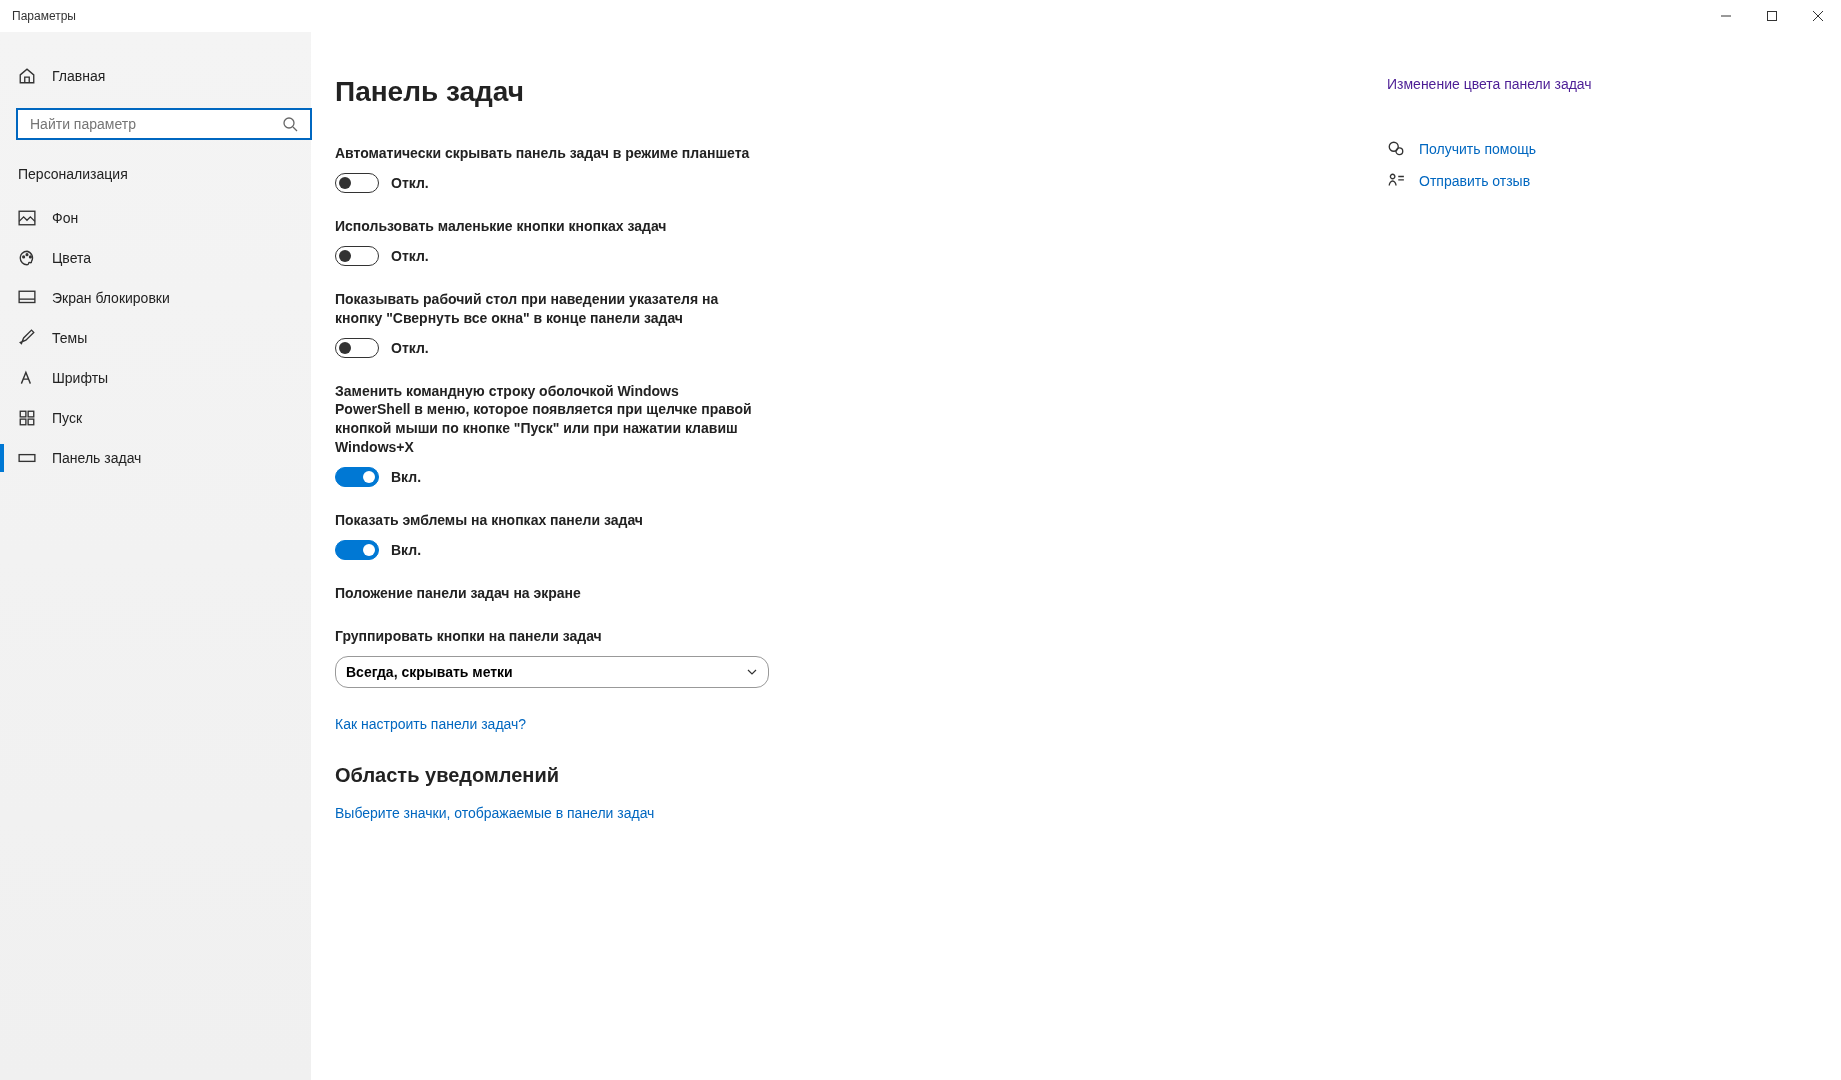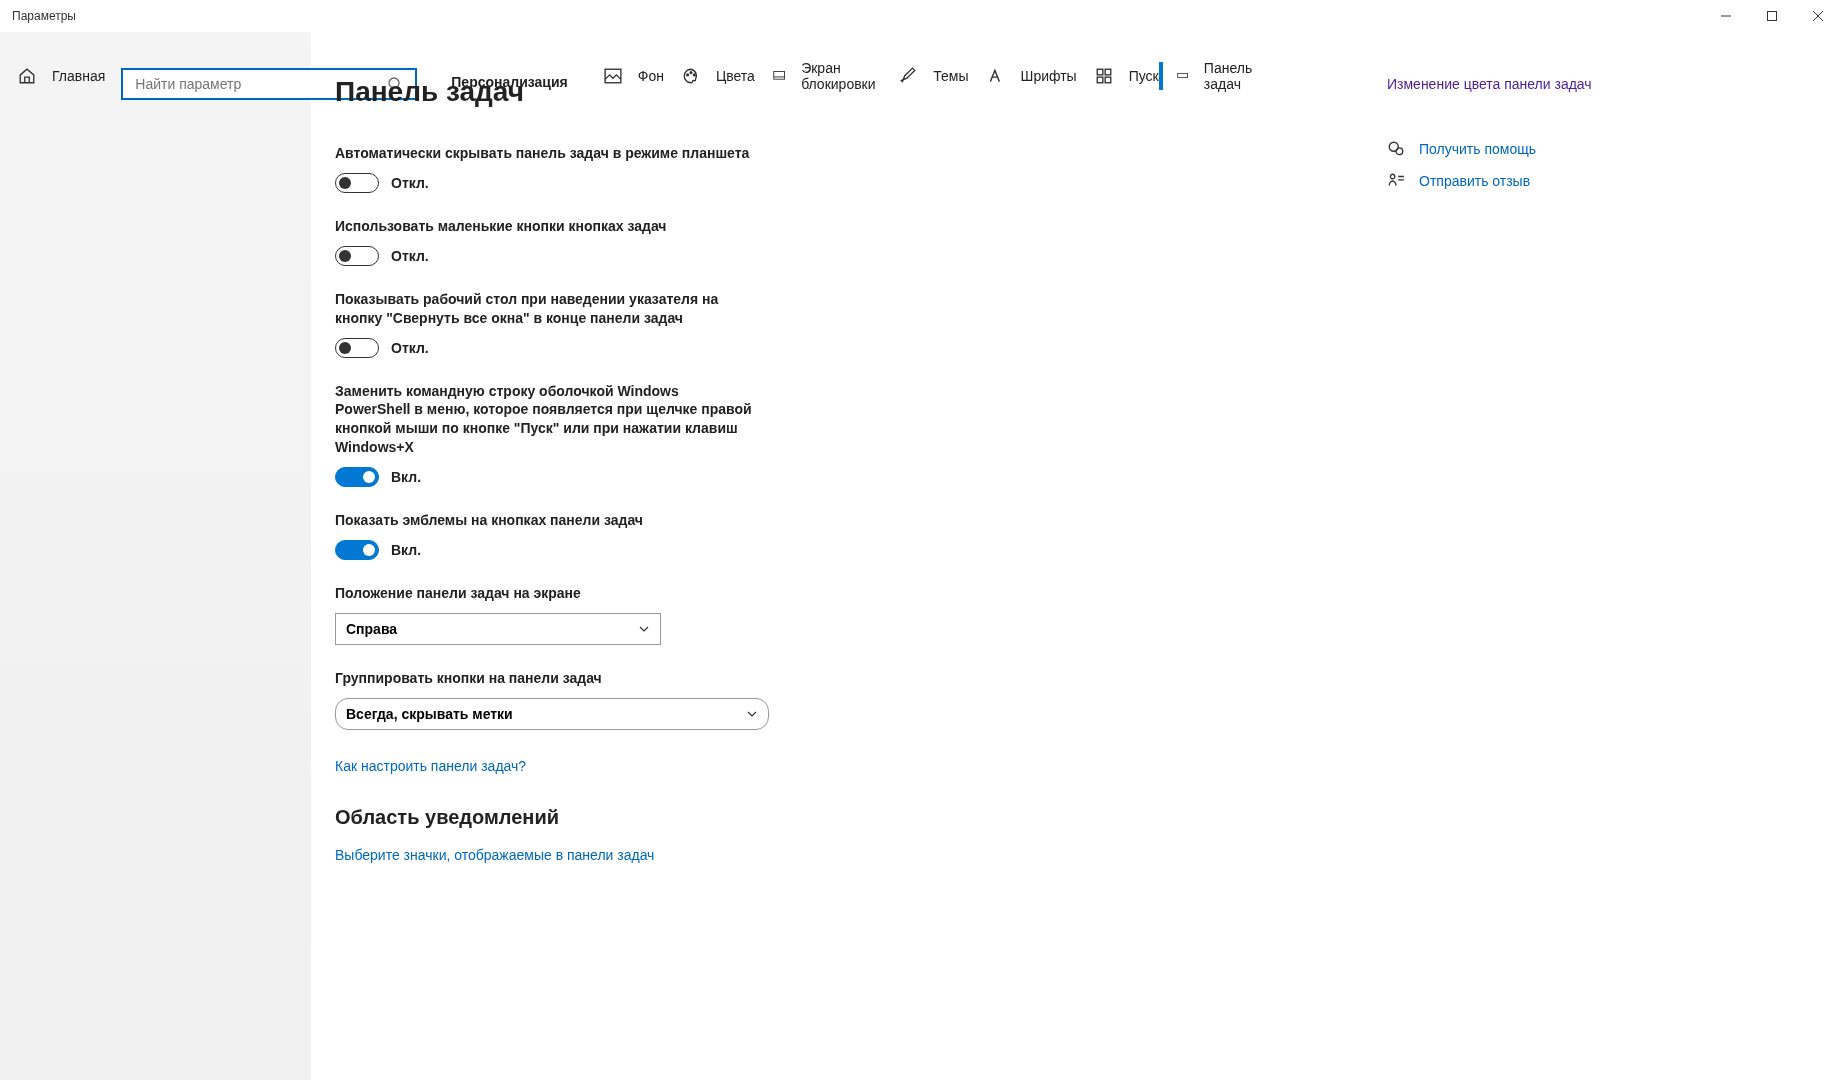--- a/index.html
+++ b/index.html
@@ -2,29 +2,29 @@
 <html><head>
 <meta charset="utf-8">
 <style>
 * { margin:0; padding:0; box-sizing:border-box; font-family:"Segoe UI",Tahoma,sans-serif; }
 body { background:#fff; width:1841px; height:1080px; overflow:hidden; display:flex; flex-direction:column; }
 .titlebar { height:32px; display:flex; align-items:center; padding-left:12px; font-size:12px; color:#333; }
 .titlebar-spacer { flex:1; }
 .winbtn { width:46px; height:32px; display:flex; align-items:center; justify-content:center; }
 .winbtn svg { width:10px; height:10px; stroke:#333; fill:none; }
 .body { flex:1; display:flex; min-height:0; }
-.sidebar { width:311px; background:linear-gradient(#f4f4f4,#f0f0f0); padding-top:24px; display:flex; flex-direction:row; }
+.sidebar { width:311px; background:linear-gradient(#f4f4f4,#f0f0f0); padding-top:24px; display:flex; flex-direction:column; }
 .sidebar-row { display:flex; align-items:center; height:40px; padding-left:18px; font-size:14px; color:#222; position:relative; }
 .sidebar-row .ic { width:18px; height:18px; margin-right:16px; display:flex; align-items:center; justify-content:center; }
 .sidebar-row.active::before { content:""; position:absolute; left:0; top:6px; bottom:6px; width:4px; background:#0078d4; }
 .search-wrap { padding:12px 16px 8px 16px; }
 .search { width:296px; height:32px; border:2px solid #0067c0; background:#fff; display:flex; align-items:center; padding:0 12px; }
 .search input { flex:1; border:none; outline:none; font-size:14px; }
 .search .sicon { width:16px; height:16px; }
-.section-label { font-size:14px; font-weight:700; color:#222; padding:18px 18px 16px 18px; }
+.section-label { font-size:14px; font-weight:400; color:#222; padding:18px 18px 16px 18px; }
 .main { flex:1; display:flex; padding:44px 24px 0 24px; }
 .content { width:770px; }
 .page-title { font-size:28px; font-weight:600; color:#222; margin-bottom:36px; }
 .setting { margin-bottom:24px;font-weight:bold; }
 .setting-label { font-size:14px; color:#222; margin-bottom:10px; max-width:420px; line-height:1.35; }
 .toggle-row { display:flex; align-items:center; gap:12px; }
 .toggle { width:44px; height:20px; border-radius:10px; position:relative; }
 .toggle.off { background:#fff; border:1px solid #333; }
 .toggle.off .knob { width:12px; height:12px; border-radius:50%; background:#333; position:absolute; left:3px; top:3px; }
 .toggle.on { background:#0078d4; border:1px solid #0078d4; }
@@ -203,26 +203,20 @@
         <div class="toggle-row">
           <div class="toggle on">
               <div class="knob"></div>
             </div>
           <span class="toggle-state">Вкл.</span>
         </div>
       </div>
 
       <div class="setting">
         <div class="setting-label">Положение панели задач на экране</div>
-        <div class="dropdown narrow">
-          <span>Справа</span>
-          <svg class="chev" viewBox="0 0 12 12" fill="none" stroke="#333" stroke-width="1.2">
-              <path d="M2 4l4 4 4-4"></path>
-            </svg>
-        </div>
       </div>
 
       <div class="setting" style="margin-top:12px;">
         <div class="setting-label">Группировать кнопки на панели задач</div>
         <div class="dropdown wide">
           <span>Всегда, скрывать метки</span>
           <svg class="chev" viewBox="0 0 12 12" fill="none" stroke="#333" stroke-width="1.2">
               <path d="M2 4l4 4 4-4"></path>
             </svg>
         </div>

